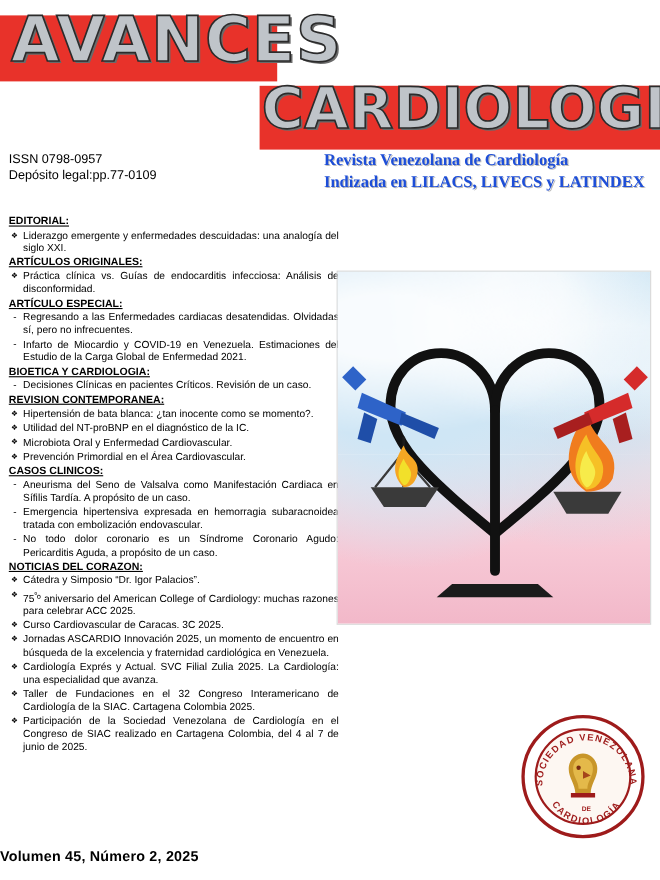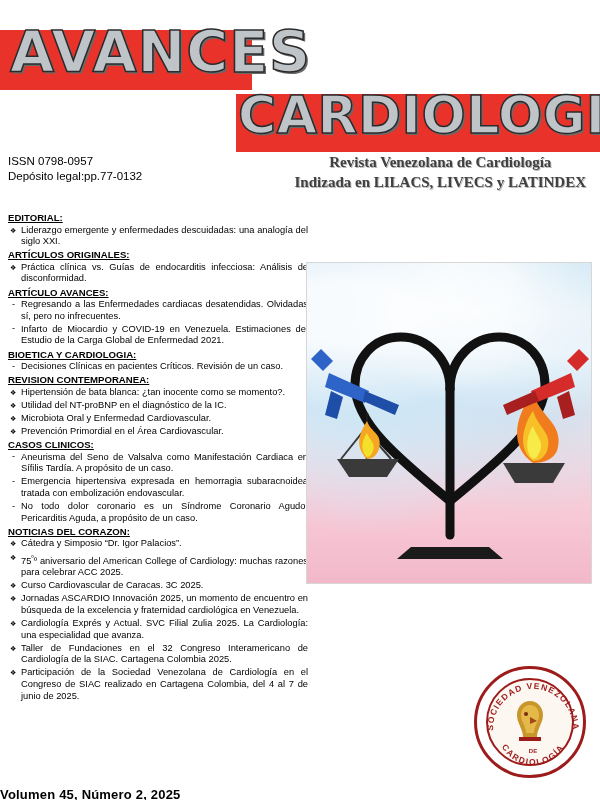--- a/index.html
+++ b/index.html
@@ -8,21 +8,21 @@
     width:600px; height:800px;
     font-family:"Liberation Sans", sans-serif;
     background:#ffffff;
     color:#000;
     position:relative;
     overflow:hidden;
   }
   .cover { position:relative; width:600px; height:800px; }
 
   
-  .masthead { position:relative; height:182px;margin-top:16px; }
+  .masthead { position:relative; height:182px; }
   .red-bar-top {
     position:absolute; left:0; top:14px; width:252px; height:60px;
     background:#E8322A;
   }
   .red-bar-bottom {
     position:absolute; left:236px; top:78px; width:364px; height:58px;
     background:#E8322A;
   }
   .title-line1 {
     position:absolute; left:10px; top:8px;
@@ -45,26 +45,26 @@
     -webkit-text-stroke:1.5px #2b2b2b;
     text-shadow:2px 2px 0 #6a6a6a;
     line-height:1;
   }
   .issn {
     position:absolute; left:8px; top:138px;
     font-size:11.5px; line-height:15px; color:#000;
   }
   .subtitle {
     position:absolute; right:14px; top:136px;
-    text-align:center;
+    text-align:left;
     font-family:"Liberation Serif", serif;
     font-weight:bold;
     font-size:15px;
     line-height:20px;
-    color:#404040;
+    color:#1d4ed8;
     text-shadow:1px 1px 0 #bbb;
   }
 
   
   .contents {
     position:absolute; left:8px; top:196px; width:300px;
     font-size:9.3px; line-height:11.6px; color:#000;
   }
   .section-title {
     font-weight:bold; text-decoration:underline;
@@ -145,39 +145,39 @@
 <div class="cover">
 
   <div class="masthead">
     <div class="red-bar-top"></div>
     <div class="red-bar-bottom"></div>
     <div class="title-line1">AVANCES</div>
     <div class="title-line2">CARDIOLOGICOS</div>
 
     <div class="issn">
       <div>ISSN 0798-0957</div>
-      <div>Depósito legal:pp.77-0132</div>
+      <div>Depósito legal:pp.77-0109</div>
     </div>
 
     <div class="subtitle">
       <div>Revista Venezolana de Cardiología</div>
       <div>Indizada en LILACS, LIVECS y LATINDEX</div>
     </div>
   </div>
 
   <div class="contents" id="toc">
       <div class="section-title">EDITORIAL:</div>
       <ul class="items">
         <li>Liderazgo emergente y enfermedades descuidadas: una analogía del siglo XXI.</li>
       </ul>
       <div class="section-title">ARTÍCULOS ORIGINALES:</div>
       <ul class="items">
         <li>Práctica clínica vs. Guías de endocarditis infecciosa: Análisis de disconformidad.</li>
       </ul>
-      <div class="section-title">ARTÍCULO AVANCES:</div>
+      <div class="section-title">ARTÍCULO ESPECIAL:</div>
       <ul class="items dash">
         <li>Regresando a las Enfermedades cardiacas desatendidas. Olvidadas sí, pero no infrecuentes.</li>
         <li>Infarto de Miocardio y COVID-19 en Venezuela. Estimaciones del Estudio de la Carga Global de Enfermedad 2021.</li>
       </ul>
       <div class="section-title">BIOETICA Y CARDIOLOGIA:</div>
       <ul class="items dash">
         <li>Decisiones Clínicas en pacientes Críticos. Revisión de un caso.</li>
       </ul>
       <div class="section-title">REVISION CONTEMPORANEA:</div>
       <ul class="items">

